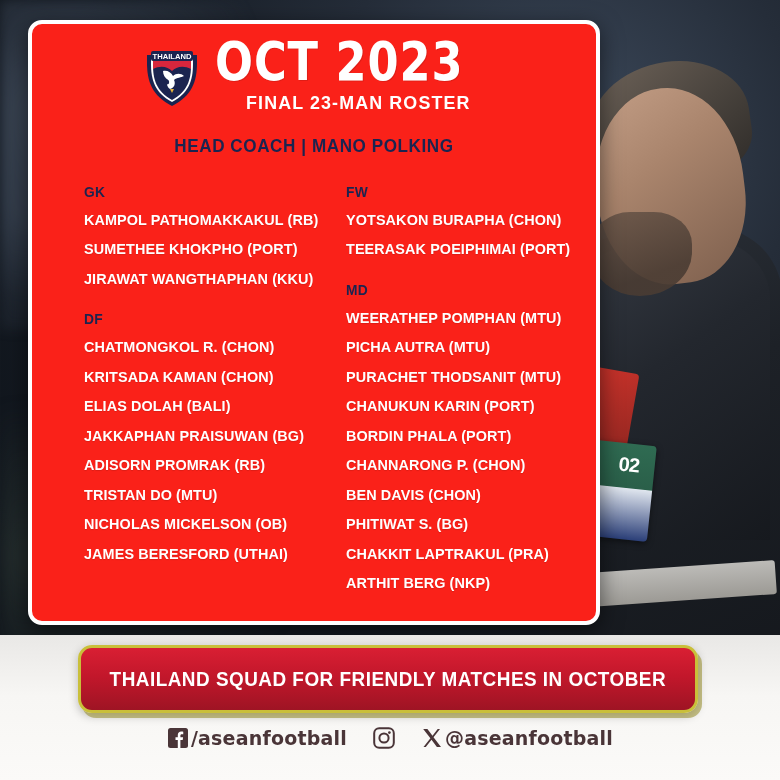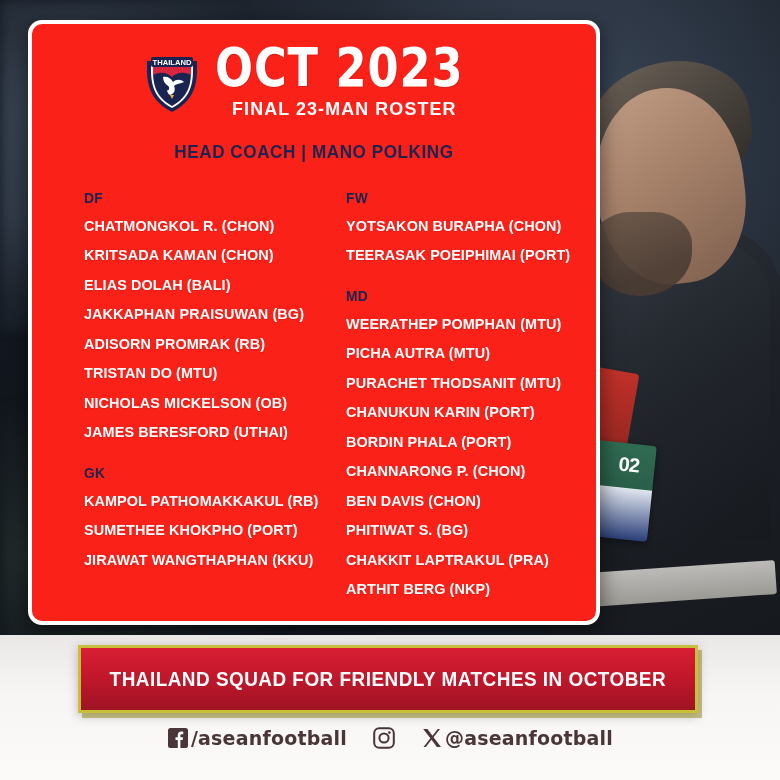--- a/index.html
+++ b/index.html
@@ -91,24 +91,24 @@
     background:#fa2119;
     border:4px solid #ffffff;
     border-radius:14px;
     box-shadow:0 6px 22px rgba(0,0,0,.55);
     overflow:hidden;
   }
 
   
   #card-header {
     display:flex; align-items:center; justify-content:center;
-    gap:14px; padding-top:18px;
+    gap:14px; padding-top:12px;
   }
   #crest { width:58px; height:64px; flex:none; }
-  #title-block { display:flex; flex-direction:column; align-items:center; }
+  #title-block { display:flex; flex-direction:column; align-items:flex-end; }
   #main-title {
     color:#fff; font-size:54px; font-weight:bold;
     letter-spacing:1px; line-height:.96;
     font-family:"DejaVu Sans Condensed","Liberation Sans", sans-serif;
     transform:scaleX(.92); transform-origin:left center;
     text-shadow:1px 1px 0 rgba(0,0,0,.10);
   }
   #subtitle {
     color:#fff; font-size:19px; font-weight:bold; letter-spacing:1.2px;
     margin-top:4px; margin-left:2px;
@@ -142,21 +142,21 @@
 
   
   #footer {
     position:absolute; left:0; bottom:0; width:780px; height:145px;
     background:linear-gradient(180deg,#e9e8e6 0%,#f7f6f4 42%,#fbfaf8 100%);
   }
   #banner {
     position:absolute; left:78px; top:10px; width:620px; height:68px;
     background:linear-gradient(180deg,#d91f33 0%,#c2172b 46%,#9e1424 100%);
     border:3px solid #c9bf3a;
-    border-radius:0;
+    border-radius:14px;
     box-shadow:4px 5px 0 rgba(150,140,40,.55), 0 3px 10px rgba(0,0,0,.25);
     display:flex; align-items:center; justify-content:center;
   }
   #banner-text {
     color:#fff; font-size:19.5px; font-weight:bold; letter-spacing:.5px;
     transform:scaleX(.97);
   }
   #socials {
     position:absolute; left:0; top:92px; width:780px;
     display:flex; align-items:center; justify-content:center; gap:26px;
@@ -209,35 +209,35 @@
       <div id="main-title">OCT 2023</div>
       <div id="subtitle">FINAL 23-MAN ROSTER</div>
     </div>
   </div>
 
   <div id="coach-line">HEAD COACH | MANO POLKING</div>
 
   <div id="columns">
     <div class="col left">
         <div class="group">
+          <div class="group-label">GK</div>
+          <div class="player">KAMPOL PATHOMAKKAKUL (RB)</div>
+          <div class="player">SUMETHEE KHOKPHO (PORT)</div>
+          <div class="player">JIRAWAT WANGTHAPHAN  (KKU)</div>
+        </div>
+        <div class="group">
           <div class="group-label">DF</div>
           <div class="player">CHATMONGKOL R. (CHON)</div>
           <div class="player">KRITSADA KAMAN (CHON)</div>
           <div class="player">ELIAS DOLAH (BALI)</div>
           <div class="player">JAKKAPHAN PRAISUWAN (BG)</div>
           <div class="player">ADISORN PROMRAK (RB)</div>
           <div class="player">TRISTAN DO (MTU)</div>
           <div class="player">NICHOLAS MICKELSON (OB)</div>
           <div class="player">JAMES BERESFORD (UTHAI)</div>
-        </div>
-        <div class="group">
-          <div class="group-label">GK</div>
-          <div class="player">KAMPOL PATHOMAKKAKUL (RB)</div>
-          <div class="player">SUMETHEE KHOKPHO (PORT)</div>
-          <div class="player">JIRAWAT WANGTHAPHAN  (KKU)</div>
         </div>
       </div>
     <div class="col right">
         <div class="group">
           <div class="group-label">FW</div>
           <div class="player">YOTSAKON BURAPHA (CHON)</div>
           <div class="player">TEERASAK POEIPHIMAI (PORT)</div>
         </div>
         <div class="group">
           <div class="group-label">MD</div>

